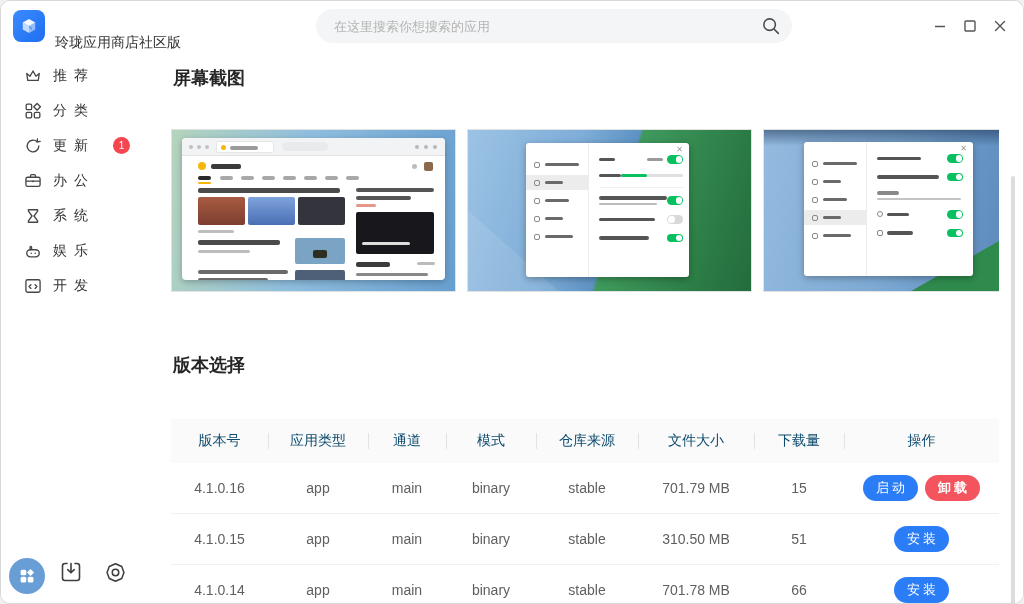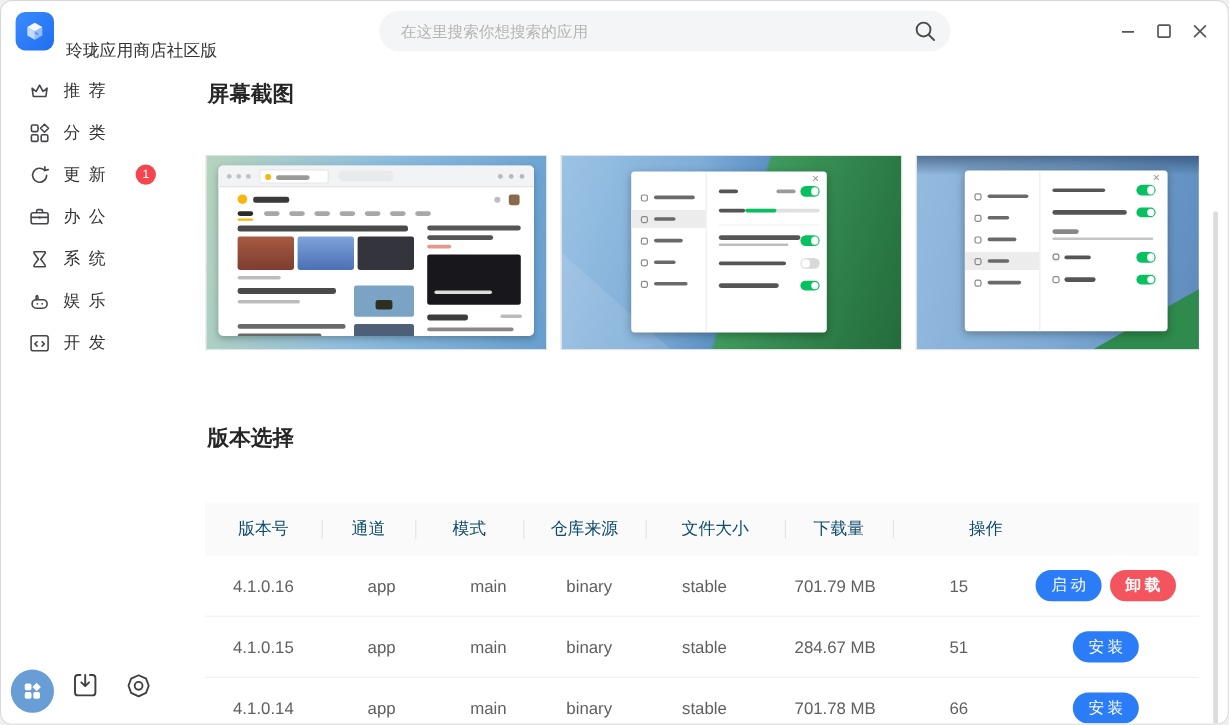--- a/index.html
+++ b/index.html
@@ -376,20 +376,21 @@
           </div>
         </div>
       </div>
     </div>
 
     <div class="h1 versions">版本选择</div>
 
     <div class="vtable">
       <div class="vhead">
         <div class="col c1">版本号</div>
+        <div class="col c2">应用类型</div>
         <div class="col c3">通道</div>
         <div class="col c4">模式</div>
         <div class="col c5">仓库来源</div>
         <div class="col c6">文件大小</div>
         <div class="col c7">下载量</div>
         <div class="col c8">操作</div>
       </div>
 
       <div class="vrow">
         <div class="col c1">4.1.0.16</div>
@@ -404,21 +405,21 @@
           <button class="btn danger">卸载</button>
         </div>
       </div>
 
       <div class="vrow">
         <div class="col c1">4.1.0.15</div>
         <div class="col c2">app</div>
         <div class="col c3">main</div>
         <div class="col c4">binary</div>
         <div class="col c5">stable</div>
-        <div class="col c6">284.67 MB</div>
+        <div class="col c6">310.50 MB</div>
         <div class="col c7">51</div>
         <div class="col c8">
           <button class="btn primary">安装</button>
         </div>
       </div>
 
       <div class="vrow">
         <div class="col c1">4.1.0.14</div>
         <div class="col c2">app</div>
         <div class="col c3">main</div>

